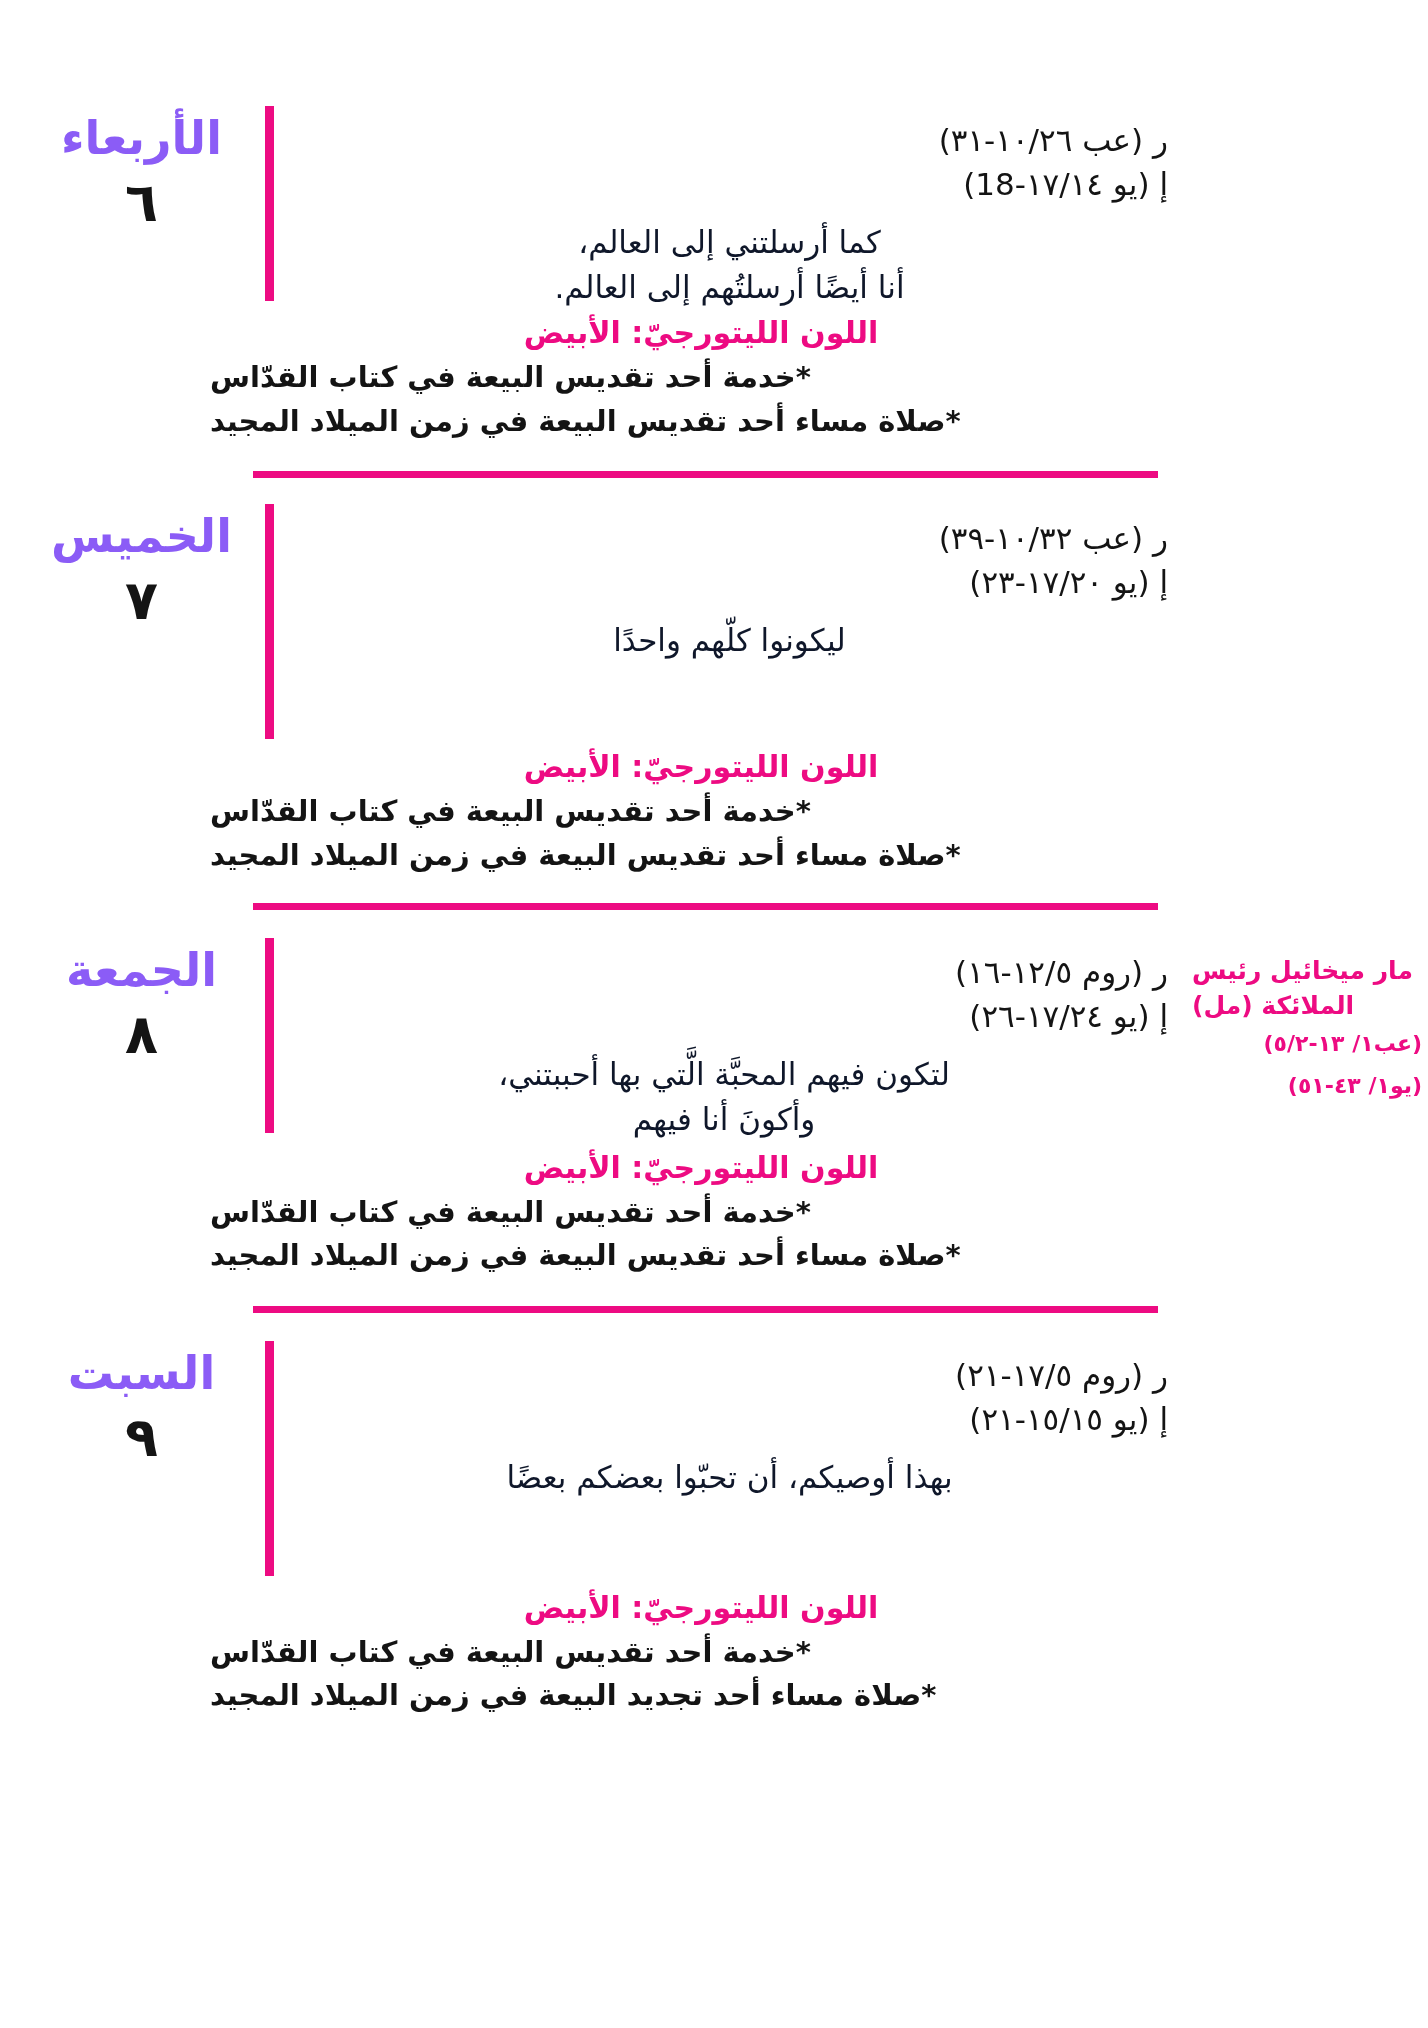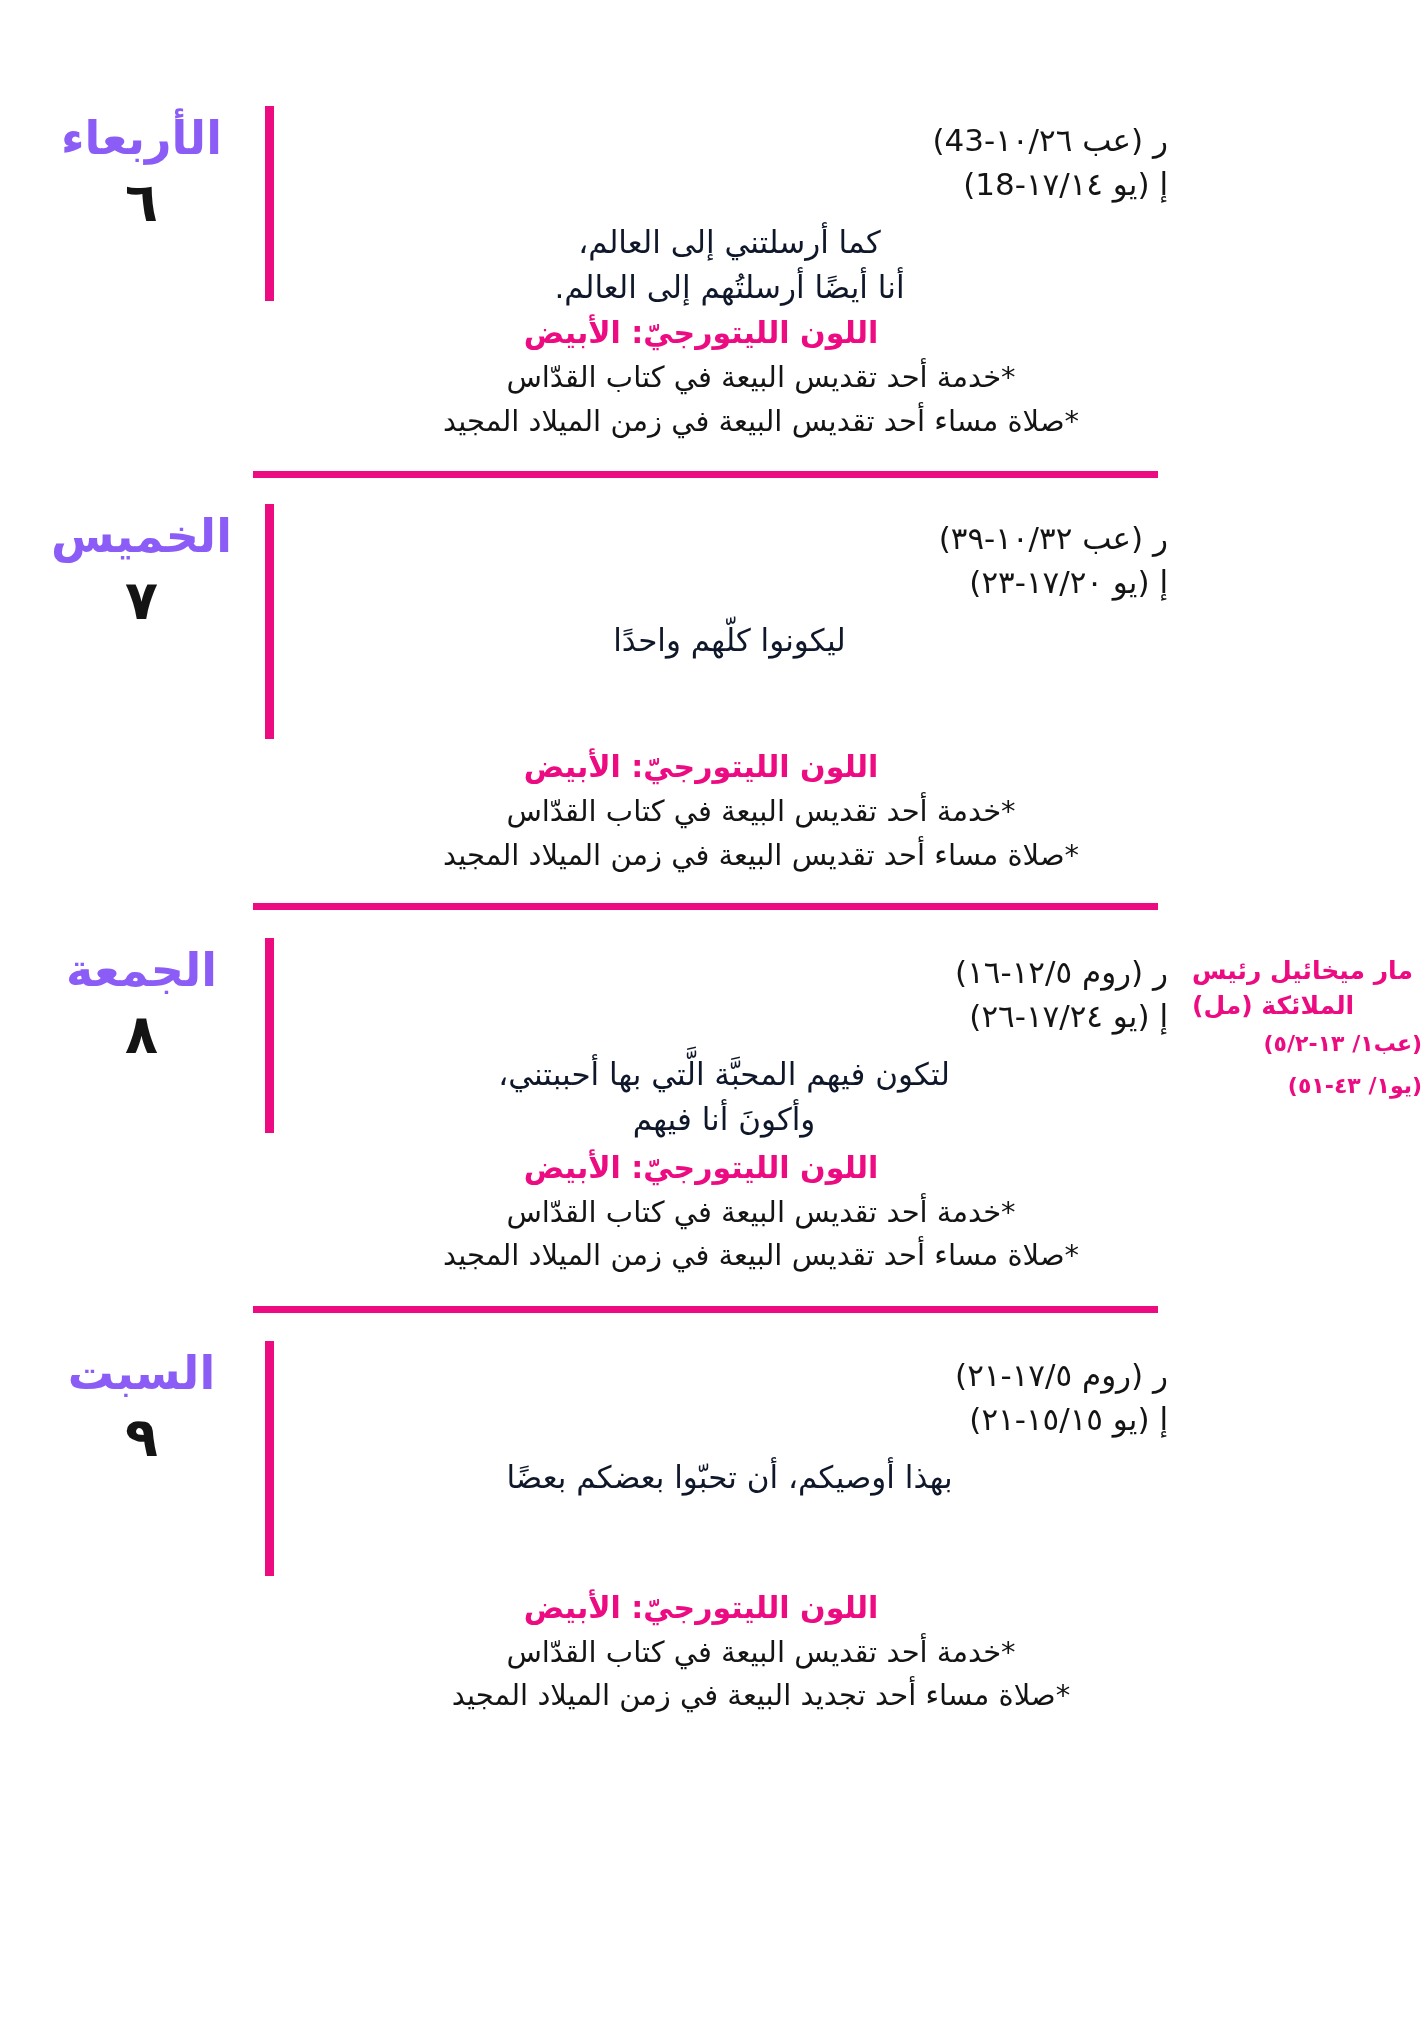--- a/index.html
+++ b/index.html
@@ -135,44 +135,44 @@
   .litcolor {
     text-align: center;
     color: #ED0B82;
     font-size: 30px;
     font-weight: 700;
     padding: 4px 0 6px 0;
     margin-right: 0;
     direction: rtl;
   }
   .service {
-    text-align: center;
+    text-align: left;
     font-size: 29px;
-    font-weight: 400;
+    font-weight: 700;
     line-height: 1.5;
     color: #141414;
     direction: rtl;
   }
   .footer-wrap {
     padding-right: 116px;
     padding-left: 210px;
   }
   .lit-shift { padding-right: 120px; }
 </style>
 </head>
 <body>
 
 <div class="page">
 
   <div class="day-block" style="padding-top:96px;">
     <div class="block-inner">
       <div class="notecol empty"></div>
       <div class="readcol" style="min-height:215px;">
         <div class="vbar" style="height:195px;"></div>
-        <div class="reading">ر (عب ١٠/٢٦-43)</div>
+        <div class="reading">ر (عب ١٠/٢٦-٣١)</div>
         <div class="reading">إ (يو ١٧/١٤-18)</div>
         <div class="verse">
           <div>كما أرسلتني إلى العالم،</div>
           <div>أنا أيضًا أرسلتُهم إلى العالم.</div>
         </div>
       </div>
       <div class="daycol">
         <div class="day-name">الأربعاء</div>
         <div class="day-num">٦</div>
       </div>

